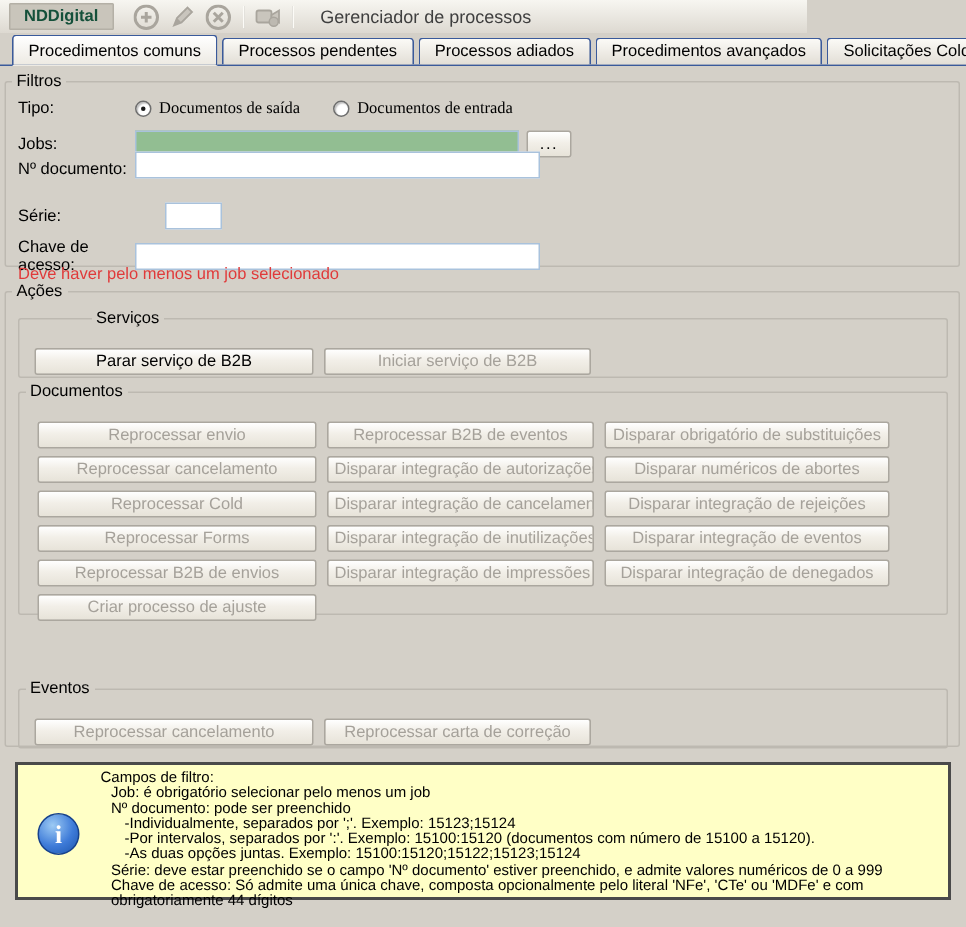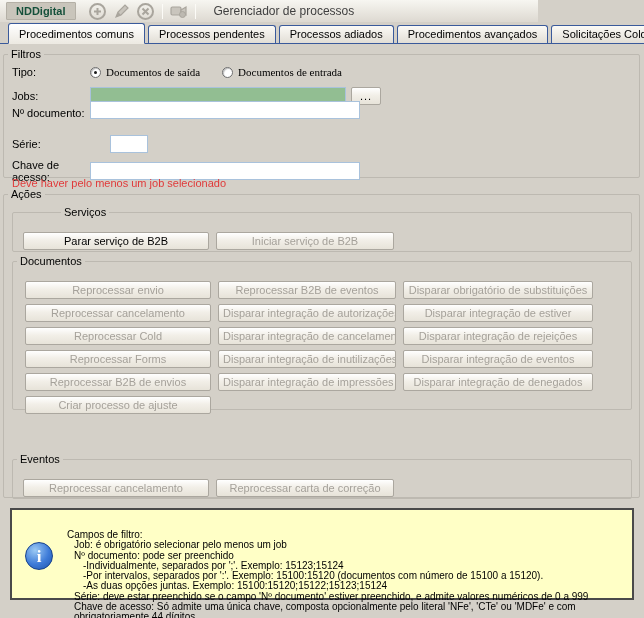--- a/index.html
+++ b/index.html
@@ -86,21 +86,21 @@
     position:absolute; left:10px; top:508px; width:624px; height:92px;
     border:2px solid #4A4A4A; display:flex;
   }
   .infoicon {
     width:28px; height:28px; border-radius:50%; flex:0 0 auto;
     margin:32px 14px 0 13px;
     background:radial-gradient(circle at 35% 28%, #9CCAF4, #3E7BD8 55%, #1C54AC);
     border:1px solid #16418C; color:#fff; display:flex; align-items:center; justify-content:center;
     font-family:"Liberation Serif", serif; font-weight:bold; font-size:17px; line-height:1;
   }
-  .infotext { padding-top:20px; font-size:10px; line-height:10.3px; width:560px; }
+  .infotext { padding-top:4px; font-size:10px; line-height:10.3px; width:560px; }
   .ind0 { padding-left:0; }
   .ind1 { padding-left:7px; }
   .ind2 { padding-left:16px; }
 </style>
 </head>
 <body>
 
 <div class="toolbar">
   <span class="brand">NDDigital</span>
   <span style="width:10px"></span>
@@ -195,21 +195,21 @@
   </fieldset>
 
   <fieldset style="left:8px; top:55px; width:620px; height:155px;">
     <legend>Documentos</legend>
     <div class="docgrid">
       <button class="btn dis">Reprocessar envio</button>
       <button class="btn dis">Reprocessar B2B de eventos</button>
       <button class="btn dis">Disparar obrigatório de substituições</button>
       <button class="btn dis">Reprocessar cancelamento</button>
       <button class="btn dis">Disparar integração de autorizações</button>
-      <button class="btn dis">Disparar integração de estiver</button>
+      <button class="btn dis">Disparar numéricos de abortes</button>
       <button class="btn dis">Reprocessar Cold</button>
       <button class="btn dis">Disparar integração de cancelamentos</button>
       <button class="btn dis">Disparar integração de rejeições</button>
       <button class="btn dis">Reprocessar Forms</button>
       <button class="btn dis">Disparar integração de inutilizações</button>
       <button class="btn dis">Disparar integração de eventos</button>
       <button class="btn dis">Reprocessar B2B de envios</button>
       <button class="btn dis">Disparar integração de impressões</button>
       <button class="btn dis">Disparar integração de denegados</button>
       <button class="btn dis">Criar processo de ajuste</button>

